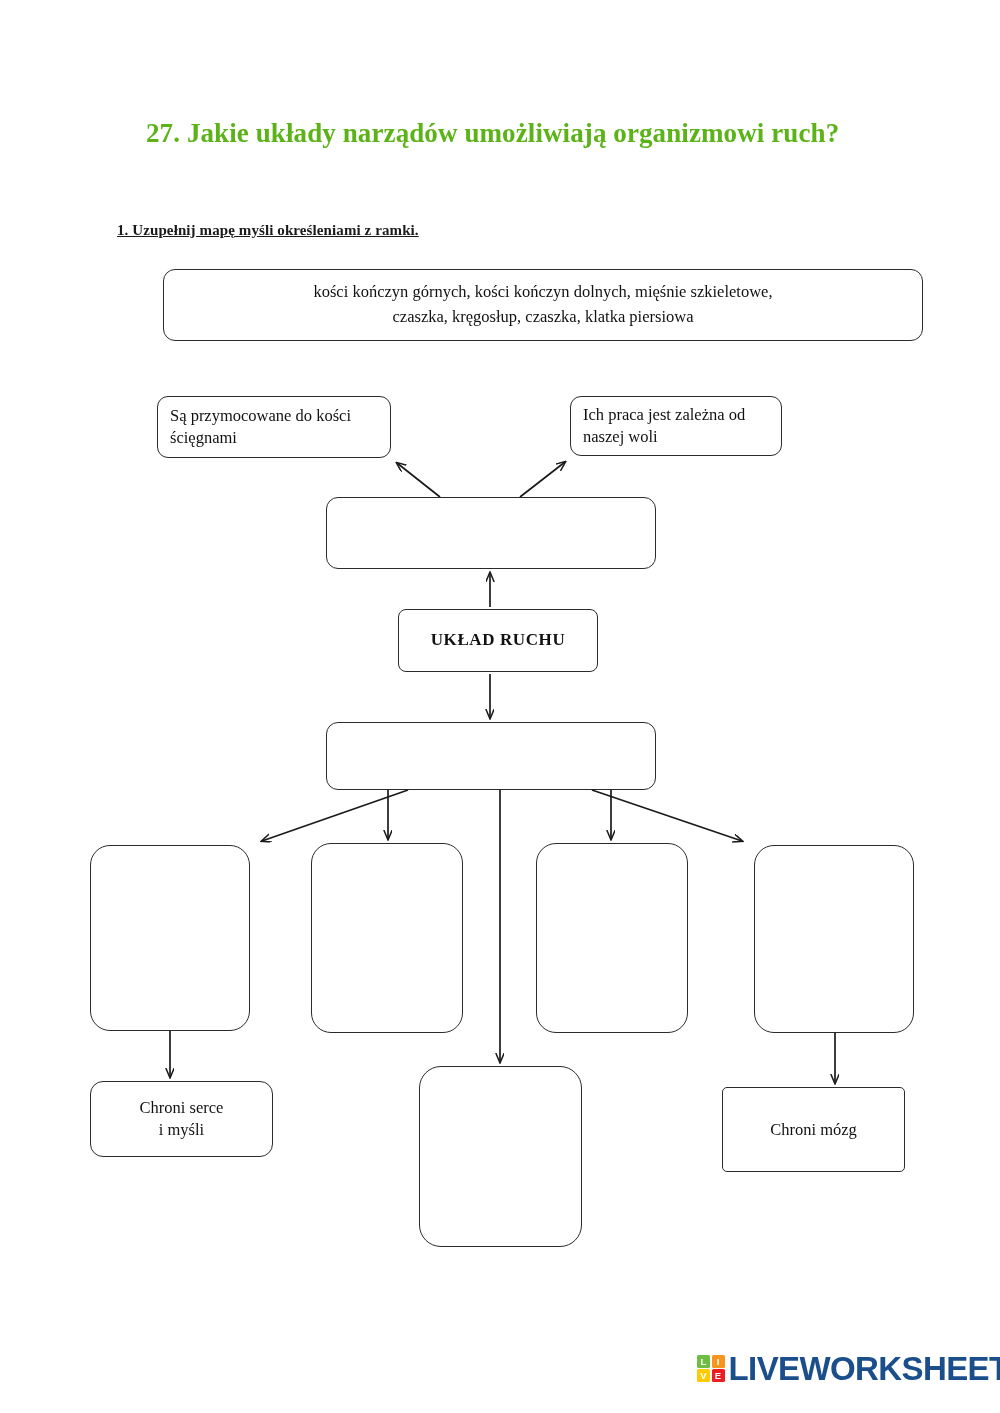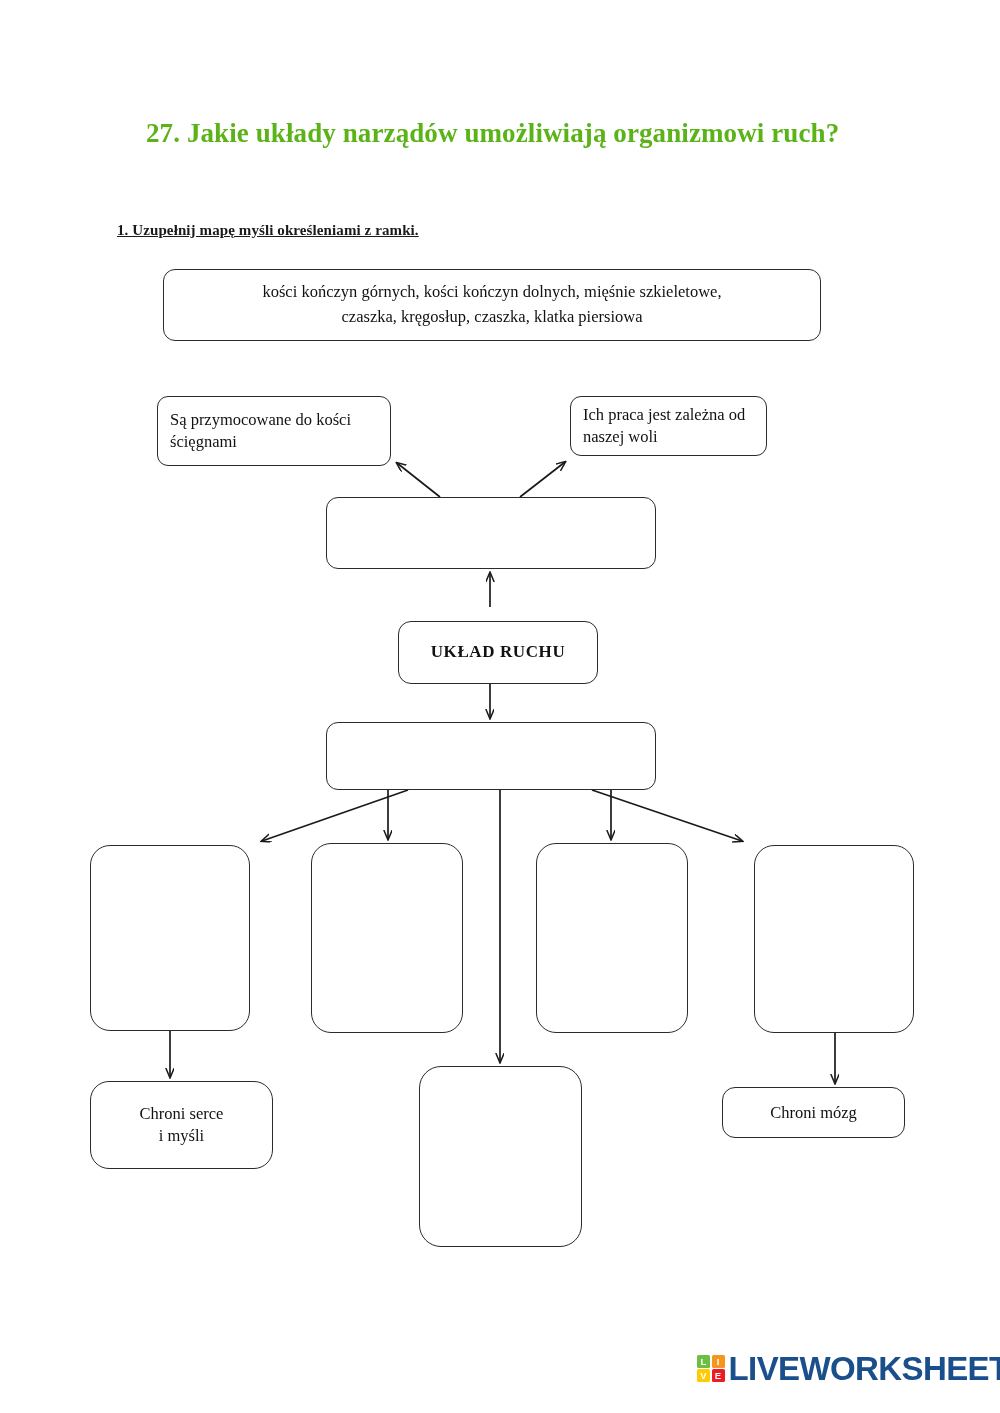--- a/index.html
+++ b/index.html
@@ -61,66 +61,65 @@
     z-index: 3;
   }
   .node.center-txt { justify-content: center; text-align: center; }
   .node.left-txt   { justify-content: flex-start; text-align: left; }
   .node .txt { display: block; width: 100%; }
 
   
   .wordbank {
     left: 163px;
     top: 269px;
-    width: 658px;
+    width: 760px;
     height: 72px;
     border-radius: 12px;
     padding: 4px 22px;
     font-size: 16.5px;
     line-height: 1.5;
   }
 
   
   .stmt-left {
     left: 157px;
     top: 396px;
     width: 234px;
-    height: 70px;
+    height: 62px;
     border-radius: 11px;
     padding: 4px 12px;
   }
   .stmt-right {
     left: 570px;
     top: 396px;
-    width: 197px;
+    width: 212px;
     height: 60px;
     border-radius: 11px;
     padding: 4px 12px;
   }
 
   
   .blank-top {
     left: 326px;
     top: 497px;
     width: 330px;
     height: 72px;
     border-radius: 12px;
   }
 
   
   .core {
     left: 398px;
     top: 609px;
     width: 200px;
     height: 63px;
-    border-radius: 13px;
+    border-radius: 8px;
     font-weight: bold;
     font-size: 17px;
     letter-spacing: 0.6px;
-    margin-top: 12px;
   }
 
   
   .blank-mid {
     left: 326px;
     top: 722px;
     width: 330px;
     height: 68px;
     border-radius: 12px;
   }
@@ -129,37 +128,37 @@
   .blank-c1 { left: 90px;  top: 845px; width: 160px; height: 186px; border-radius: 20px; }
   .blank-c2 { left: 311px; top: 843px; width: 152px; height: 190px; border-radius: 20px; }
   .blank-c3 { left: 536px; top: 843px; width: 152px; height: 190px; border-radius: 20px; }
   .blank-c4 { left: 754px; top: 845px; width: 160px; height: 188px; border-radius: 20px; }
 
   
   .leaf-left {
     left: 90px;
     top: 1081px;
     width: 183px;
-    height: 88px;
-    border-radius: 19px;
+    height: 76px;
+    border-radius: 13px;
     padding: 2px 8px;
   }
   .blank-bottom {
     left: 419px;
     top: 1066px;
     width: 163px;
     height: 181px;
     border-radius: 22px;
   }
   .leaf-right {
     left: 722px;
     top: 1087px;
     width: 183px;
-    height: 51px;
-    border-radius: 13px;
+    height: 85px;
+    border-radius: 5px;
     padding: 12px 8px;
   }
 
   
   .wires {
     position: absolute;
     left: 0; top: 0;
     width: 1000px;
     height: 1413px;
     z-index: 1;

